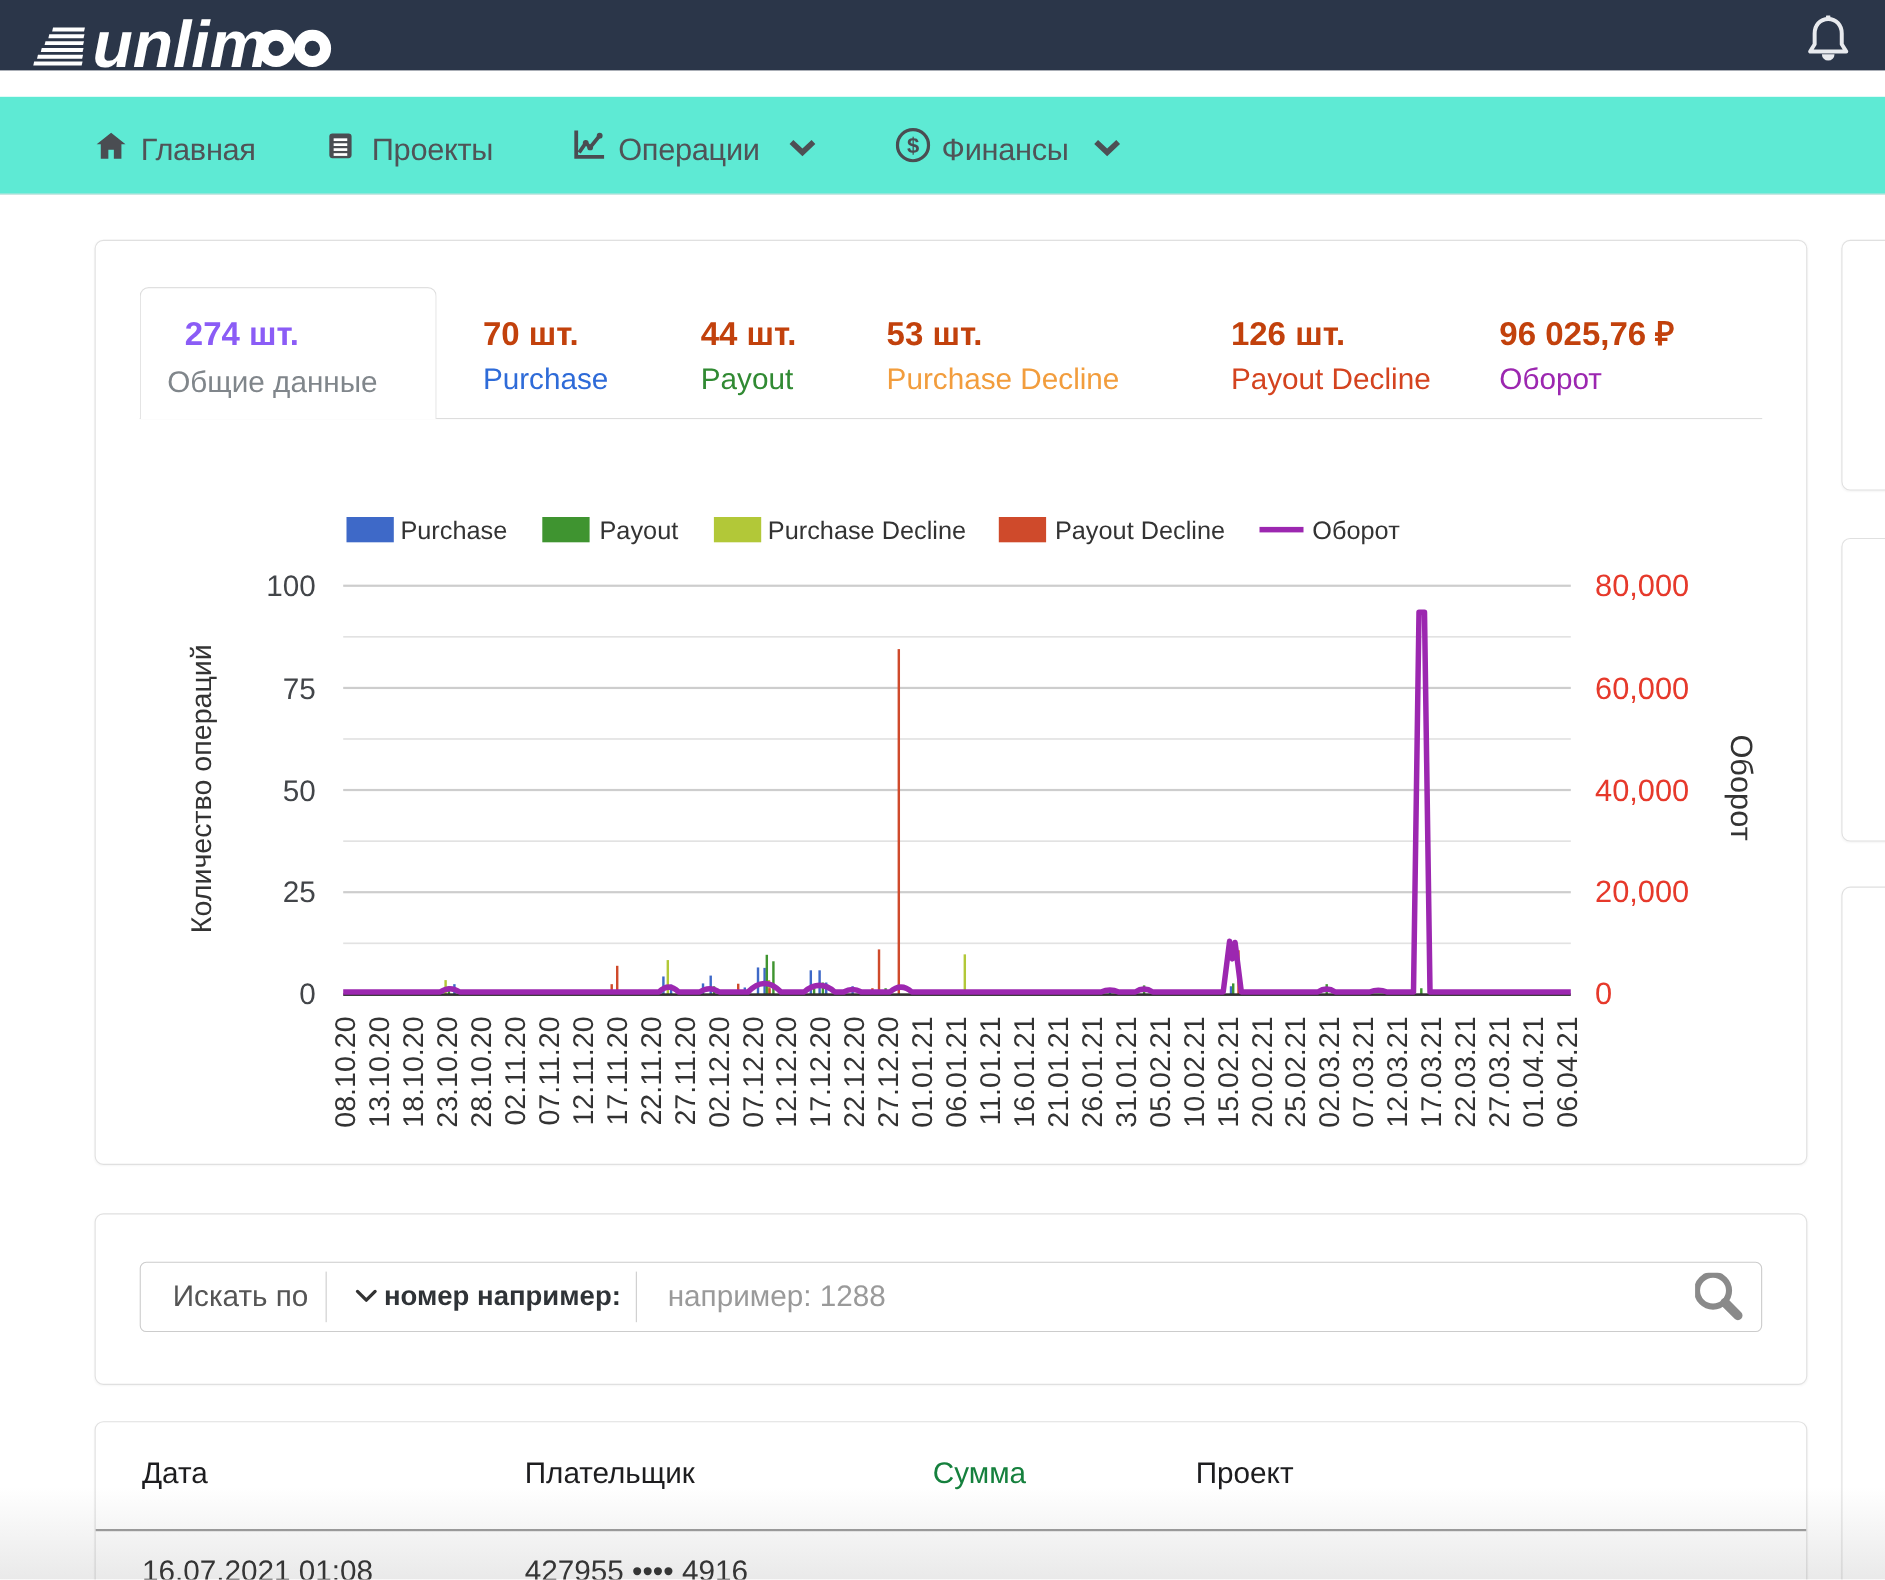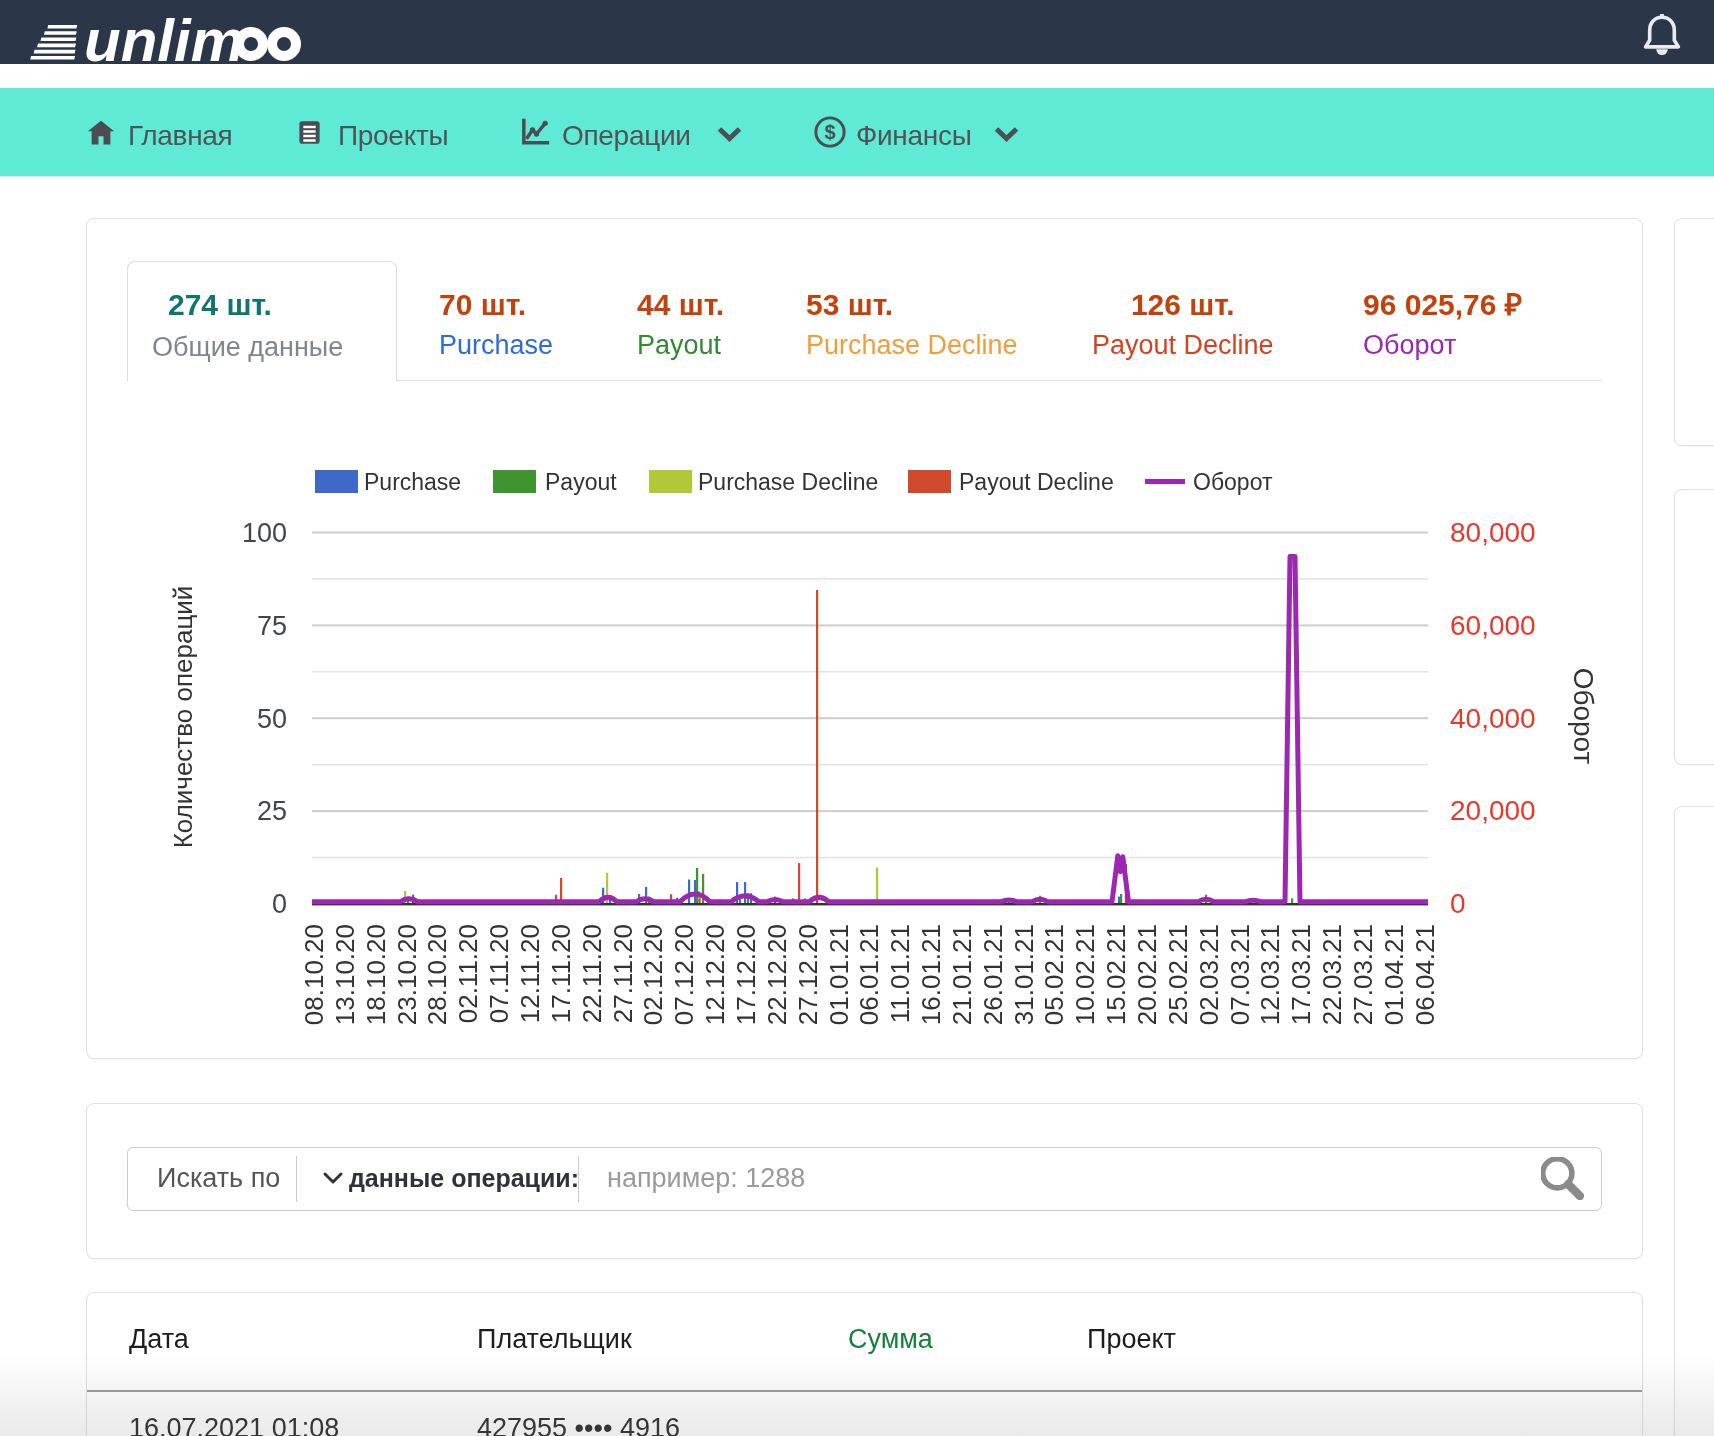--- a/index.html
+++ b/index.html
@@ -82,36 +82,36 @@
     <svg class="abs" style="left:994px; top:38px;" width="25" height="17" viewBox="0 0 25 17">
       <path d="M2.5 3 L12.5 12.5 L22.5 3" fill="none" stroke="#4d5054" stroke-width="5"></path>
     </svg>
   </div>
 
   <div class="card" style="left:86px; top:218px; width:1557px; height:841px;"></div>
 
   <div class="abs" style="left:127px; top:380px; width:1475px; height:1px; background:#ddd;"></div>
 
   <div class="abs" style="left:127px; top:261px; width:270px; height:120px; background:#fff; border:1px solid #ddd; border-bottom:none; border-radius:8px 8px 0 0;"></div>
-  <div class="abs" style="left:168px; top:288px; font-size:30px; font-weight:bold; color:#0f766e; line-height:34px;">274 шт.</div>
+  <div class="abs" style="left:168px; top:288px; font-size:30px; font-weight:bold; color:#8b5cf6; line-height:34px;">274 шт.</div>
   <div class="abs" style="left:152px; top:332px; font-size:27px; color:#80868b; line-height:30px;">Общие данные</div>
 
   <div class="abs" style="left:439px; top:288px;">
     <div class="tabnum">70 шт.</div>
     <div class="tablbl" style="color:#2e6bd8;">Purchase</div>
   </div>
   <div class="abs" style="left:637px; top:288px;">
     <div class="tabnum">44 шт.</div>
     <div class="tablbl" style="color:#318a33;">Payout</div>
   </div>
   <div class="abs" style="left:806px; top:288px;">
     <div class="tabnum">53 шт.</div>
     <div class="tablbl" style="color:#f29d3d;">Purchase Decline</div>
   </div>
-  <div class="abs" style="left:1092px; top:288px;text-align:center;">
+  <div class="abs" style="left:1119px; top:288px;">
     <div class="tabnum">126 шт.</div>
     <div class="tablbl" style="color:#d4431f;">Payout Decline</div>
   </div>
   <div class="abs" style="left:1363px; top:288px;">
     <div class="tabnum">96 025,76 ₽</div>
     <div class="tablbl" style="color:#9c27b0;">Оборот</div>
   </div>
 
   <div class="abs" style="left:315px; top:470px; width:43px; height:23px; background:#3e69c8;"></div>
   <div class="abs" style="left:364px; top:469px; font-size:23px; color:#333;">Purchase</div>
@@ -226,21 +226,21 @@
     <text font-size="26" fill="#333" text-anchor="end" transform="translate(1433.6,924) rotate(-90)">06.04.21</text>
   </svg>
 
   <div class="card" style="left:86px; top:1103px; width:1557px; height:156px;"></div>
   <div class="abs" style="left:127px; top:1147px; width:1475px; height:64px; border:1px solid #ccc; border-radius:6px; background:#fff;"></div>
   <div class="abs" style="left:157px; top:1163px; font-size:27px; color:#555;">Искать по</div>
   <div class="abs" style="left:296px; top:1156px; width:1px; height:46px; background:#ccc;"></div>
   <svg class="abs" style="left:322px; top:1171px;" width="22" height="14" viewBox="0 0 22 14">
     <path d="M3 3 L11 11 L19 3" fill="none" stroke="#333" stroke-width="3" stroke-linecap="round" stroke-linejoin="round"></path>
   </svg>
-  <div class="abs" style="left:349px; top:1164px; font-size:25px; font-weight:bold; color:#2f3337;">данные операции:</div>
+  <div class="abs" style="left:349px; top:1164px; font-size:25px; font-weight:bold; color:#2f3337;">номер например:</div>
   <div class="abs" style="left:578px; top:1156px; width:1px; height:46px; background:#ccc;"></div>
   <div class="abs" style="left:607px; top:1163px; font-size:27px; color:#9a9a9a;">например: 1288</div>
   <svg class="abs" style="left:1541px; top:1157px;" width="46" height="46" viewBox="0 0 24 24">
     <circle cx="8.5" cy="8.5" r="7.6" fill="none" stroke="#8a8a8a" stroke-width="2.9"></circle>
     <path d="M14.2 14.2 L20.3 20.3" stroke="#8a8a8a" stroke-width="4.4" stroke-linecap="round"></path>
   </svg>
 
   <div class="card" style="left:86px; top:1292px; width:1557px; height:220px; border-radius:8px 8px 0 0;"></div>
   <div class="abs" style="left:129px; top:1324px; font-size:27px; color:#1d1d1f;">Дата</div>
   <div class="abs" style="left:477px; top:1324px; font-size:27px; color:#1d1d1f;">Плательщик</div>

